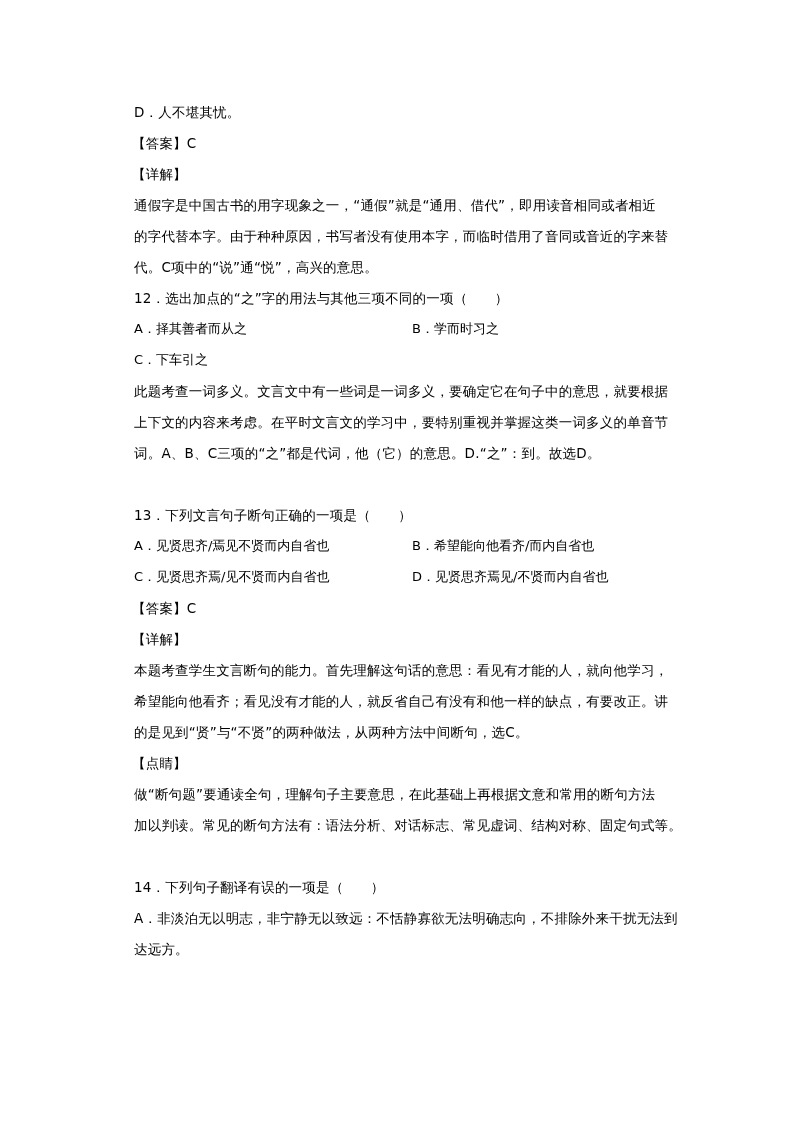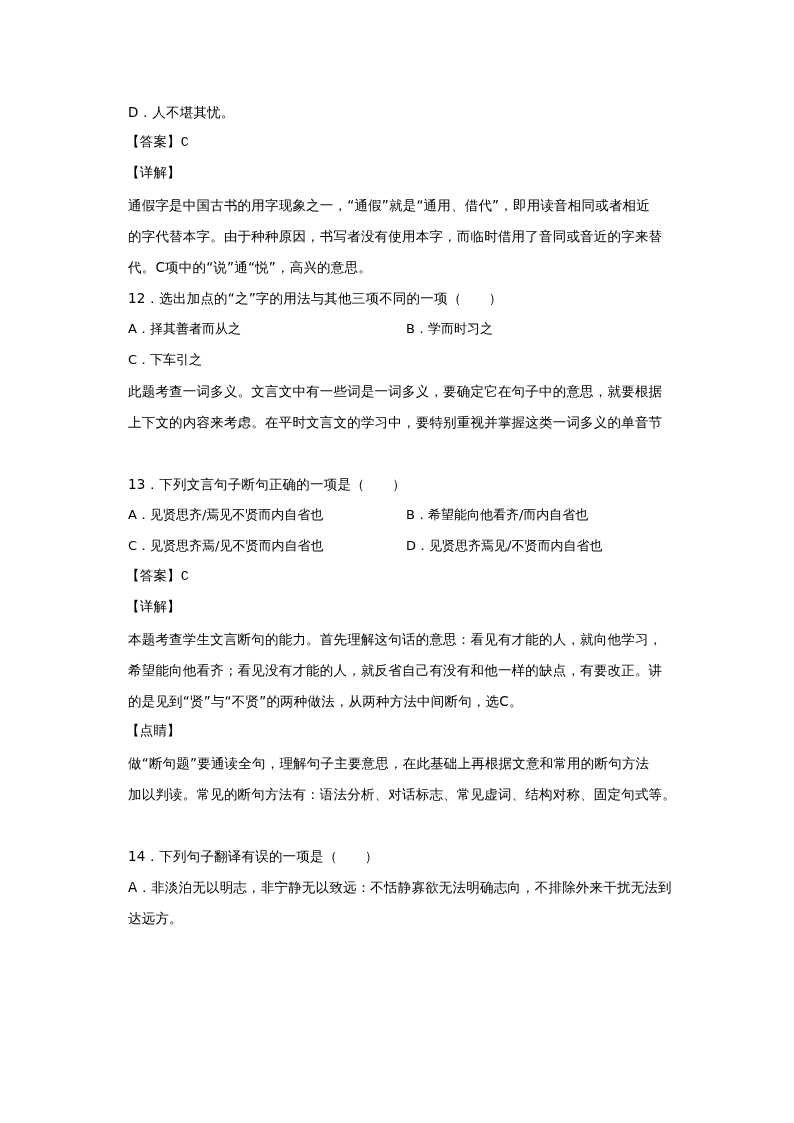--- a/index.html
+++ b/index.html
@@ -10,21 +10,21 @@
     body {
       width: 794px;
       height: 1123px;
       position: relative;
       overflow: hidden;
       font-family: "DejaVu Sans", "Liberation Sans", sans-serif;
       color: #000000;
     }
     .page {
       position: absolute;
-      left: 128px;
+      left: 134px;
       top: 101px;
       width: 560px;
     }
     .line {
       height: 31px;
       line-height: 22px;
       font-size: 13.5px;
       white-space: nowrap;
       letter-spacing: 0.2px;
     }
@@ -39,21 +39,20 @@
       white-space: nowrap;
     }
     .opt {
       display: inline-block;
     }
     .opt.left {
       width: 278px;
     }
     .tag {
       margin-left: -2px;
-      font-family: Liberation Mono, monospace;
     }
   </style>
 </head>
 <body>
 
 <div class="page">
 
   <div class="line">D．人不堪其忧。</div>
   <div class="line tag">【答案】C</div>
   <div class="line tag">【详解】</div>
@@ -64,20 +63,21 @@
   <div class="line">12．选出加点的“之”字的用法与其他三项不同的一项（　　）</div>
   <div class="opts">
     <span class="opt left">A．择其善者而从之</span>
     <span class="opt">B．学而时习之</span>
   </div>
   <div class="opts">
     <span class="opt left">C．下车引之</span>
   </div>
   <div class="line">此题考查一词多义。文言文中有一些词是一词多义，要确定它在句子中的意思，就要根据</div>
   <div class="line">上下文的内容来考虑。在平时文言文的学习中，要特别重视并掌握这类一词多义的单音节</div>
+  <div class="line">词。A、B、C三项的“之”都是代词，他（它）的意思。D.“之”：到。故选D。</div>
 
   <div class="blank"></div>
 
   <div class="line">13．下列文言句子断句正确的一项是（　　）</div>
   <div class="opts">
     <span class="opt left">A．见贤思齐/焉见不贤而内自省也</span>
     <span class="opt">B．希望能向他看齐/而内自省也</span>
   </div>
   <div class="opts">
     <span class="opt left">C．见贤思齐焉/见不贤而内自省也</span>

